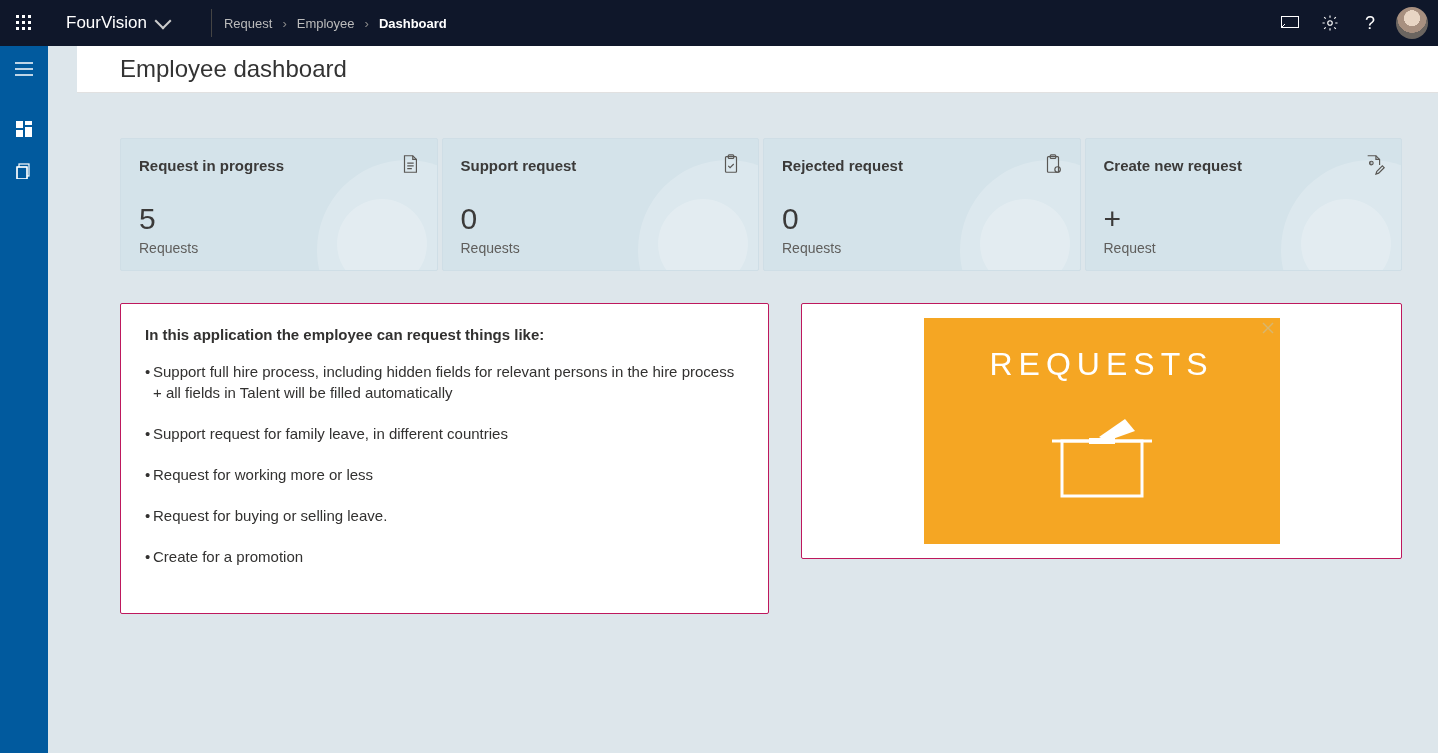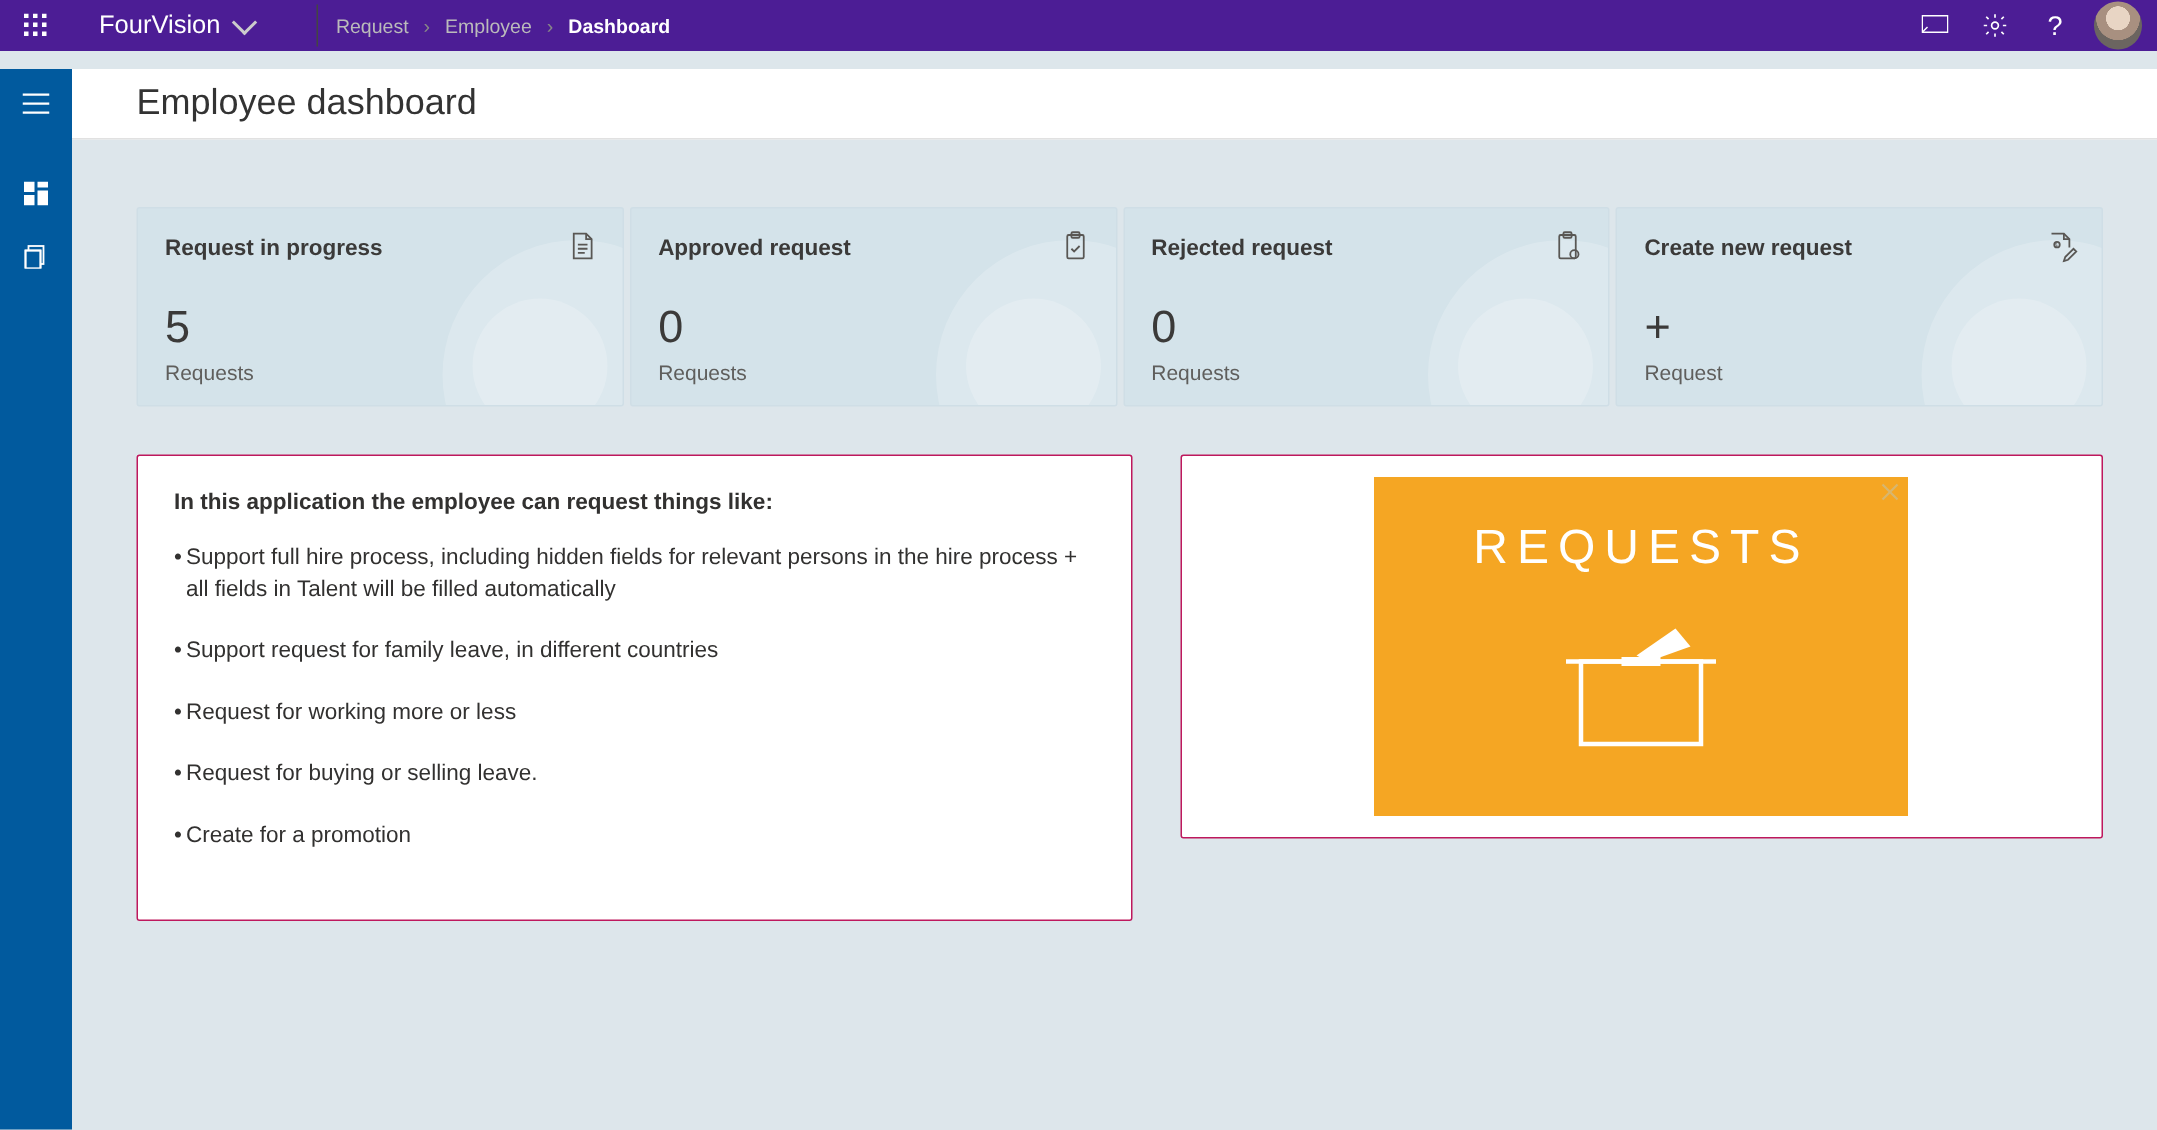--- a/index.html
+++ b/index.html
@@ -8,22 +8,22 @@
   background: #dde6eb;
   color: #323130;
   width: 1438px;
   height: 753px;
   overflow: hidden;
 }
 
 .topbar {
   position: absolute;
   top: 0; left: 0; right: 0;
-  height: 34px;
-  background: #4c1d95;
+  height: 46px;
+  background: #0f172a;
   color: #fff;
   display: flex;
   align-items: center;
 }
 .topbar .waffle {
   width: 48px; height: 46px;
   display: flex; align-items: center; justify-content: center;
   cursor: pointer;
 }
 .topbar .brand-wrap {
@@ -73,21 +73,21 @@
   padding-top: 2px;
 }
 .leftnav .navbtn {
   width: 48px; height: 42px;
   display: flex; align-items: center; justify-content: center;
   color: #fff; cursor: pointer;
 }
 
 .page {
   position: absolute;
-  left: 48px; top: 46px; right: 0; bottom: 0;
+  left: 48px; top: 46px; right: 0; bottom: 0; padding-left: 29px;
 }
 .page-header {
   background: #fff;
   height: 47px;
   padding-left: 43px;
   display: flex; align-items: center;
   border-bottom: 1px solid #e1e1e1;
 }
 .page-title {
   font-size: 24px; font-weight: 400; color: #333;
@@ -271,21 +271,21 @@
               <line x1="9" y1="17" x2="14" y2="17"></line>
           </svg>
         </div>
         <div class="card-value">5</div>
         <div class="card-sub">Requests</div>
       </div>
 
       <div class="card">
         <div class="bub1"></div>
           <div class="bub2"></div>
-        <div class="card-title">Approved request</div>
+        <div class="card-title">Support request</div>
         <div class="card-icon">
           <svg width="22" height="22" viewBox="0 0 24 24" fill="none" stroke="#595754" stroke-width="1.3">
             <rect x="6" y="4" width="12" height="17" rx="1"></rect>
               <rect x="9" y="2" width="6" height="4" rx="1"></rect>
             <path d="M9 14l2 2 4-4"></path>
           </svg>
         </div>
         <div class="card-value">0</div>
         <div class="card-sub">Requests</div>
       </div>

